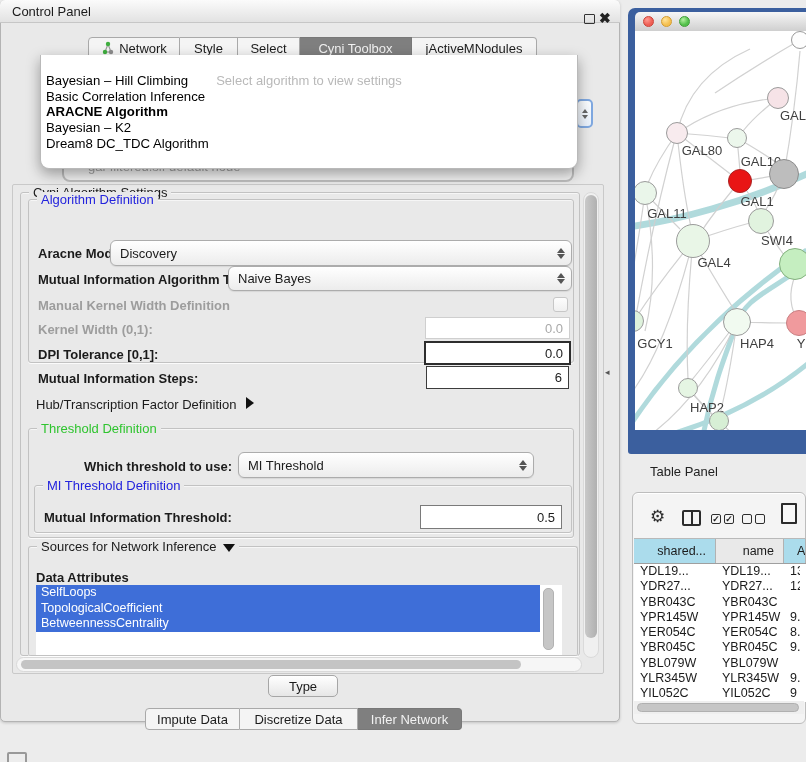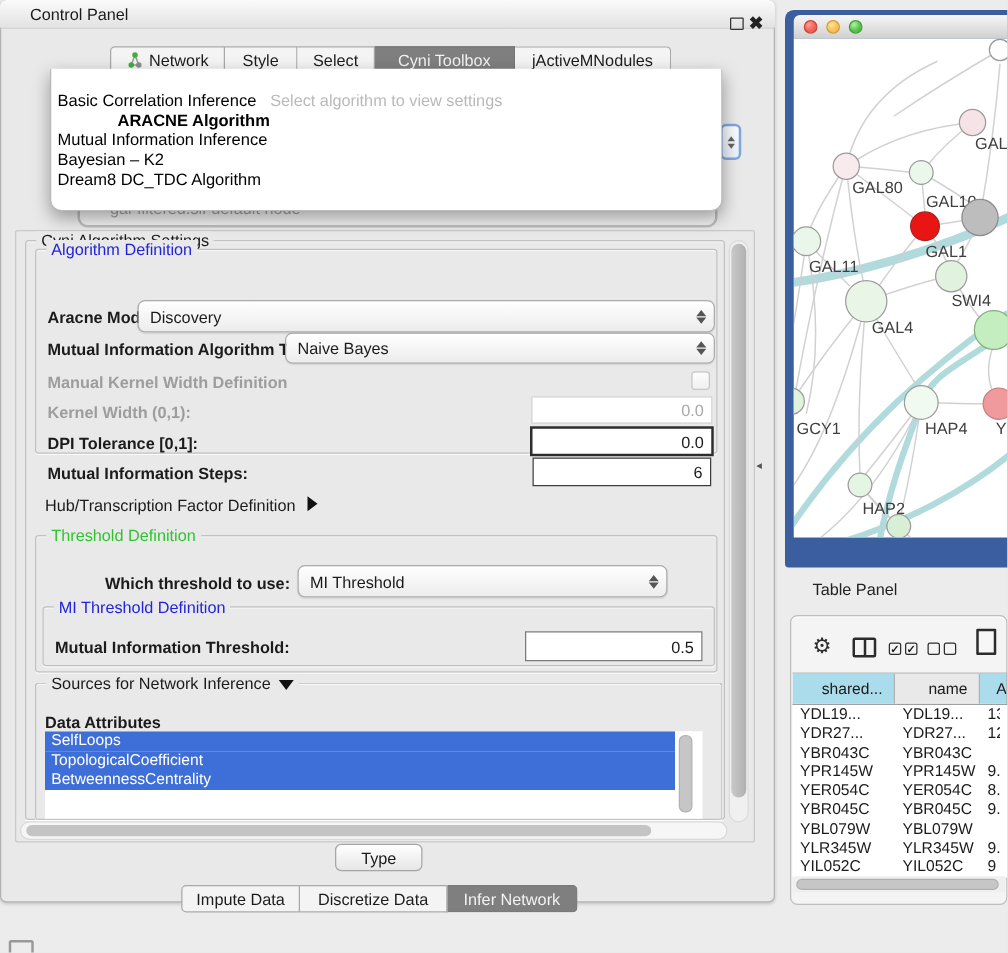--- a/index.html
+++ b/index.html
@@ -15,21 +15,21 @@
   
   .cp-window {
     left:0; top:8; width:620px; height:722px;
     background:#e9e9e9; border:1px solid #b3b3b3; border-radius:5px;
     box-shadow:0 1px 3px rgba(0,0,0,.18);
   }
   .cp-titlebar {
     left:0; top:8; width:620px; height:23px;
     background:linear-gradient(#fbfbfb,#e2e2e2);
     border-bottom:1px solid #c6c6c6; border-radius:5px 5px 0 0;
-    display:flex; align-items:center; padding-left:24px;
+    display:flex; align-items:center; padding-left:12px;
   }
   .win-float { left:584px; top:14px; width:11px; height:10px; border:1.5px solid #333; border-radius:1px; }
   .win-close { left:599px; top:10px; font-weight:bold; font-size:14px; color:#222; }
 
   
   .seg { display:flex; align-items:center; justify-content:center;
     background:#f4f4f4; border:1px solid #a9a9a9; border-left:none;
     font-size:13px; color:#1c1c1c; height:22px; }
   .seg.first { border-left:1px solid #a9a9a9; border-radius:4px 0 0 4px; }
   .seg.last  { border-radius:0 4px 4px 0; }
@@ -85,21 +85,21 @@
   .apply-btn { left:268px; top:675px; width:70px; height:22px;
     background:linear-gradient(#ffffff,#e6e6e6); border:1px solid #a6a6a6; border-radius:5px;
     display:flex; align-items:center; justify-content:center; font-size:13px; }
 
   
   .popup { left:40px; top:55px; width:538px; height:114px; background:#fff;
     border:1px solid #b9b9b9; border-top:none; border-radius:0 0 9px 9px;
     box-shadow:0 5px 14px rgba(0,0,0,.35); z-index:50; }
   .popup-ghost { text-align:center; color:#b9b9b9; padding-top:18px; height:17px; }
   .popup-item { font-size:13.2px; height:15.7px; line-height:15.7px; padding-left:5px; color:#000; white-space:nowrap; }
-  .popup-item.bold { font-weight:bold;margin-left:48px; }
+  .popup-item.bold { font-weight:bold; }
 
   .ghost-combo { left:62px; top:150px; width:512px; height:32px; border:2px solid #bdbdbd;
     border-radius:8px; background:#f1f1f1; z-index:5; display:flex; align-items:center;
     padding-left:24px; color:#a2a2a2; }
   .blue-stepper { left:576px; top:99px; width:17px; height:29px; border:2px solid #7fa8e0;
     border-radius:5px; background:linear-gradient(#fbfdff,#e9f1fb); z-index:6;
     display:flex; flex-direction:column; align-items:center; justify-content:center; gap:2px; }
   .blue-stepper i { width:0; height:0; border-left:3.5px solid transparent; border-right:3.5px solid transparent; }
   .blue-stepper .up { border-bottom:4.5px solid #666; }
   .blue-stepper .dn { border-top:4.5px solid #666; }
@@ -283,23 +283,23 @@
   <span>gal-filtered.sif default node</span>
 </div>
 <div class="abs blue-stepper">
     <i class="up"></i>
     <i class="dn"></i>
   </div>
 
 <div class="abs popup">
   <div class="popup-ghost">Select algorithm to view settings</div>
   <div id="popup-items">
+      <div class="popup-item">Bayesian – Hill Climbing</div>
       <div class="popup-item">Basic Correlation Inference</div>
       <div class="popup-item bold">ARACNE Algorithm</div>
-      <div class="popup-item">Mutual Information Inference</div>
       <div class="popup-item">Bayesian – K2</div>
       <div class="popup-item">Dream8 DC_TDC Algorithm</div>
     </div>
 </div>
 
 <div class="abs resize-arrow">◂</div>
 
 <div class="abs net-window"></div>
 <div class="abs net-titlebar">
   <span class="light red"></span>

